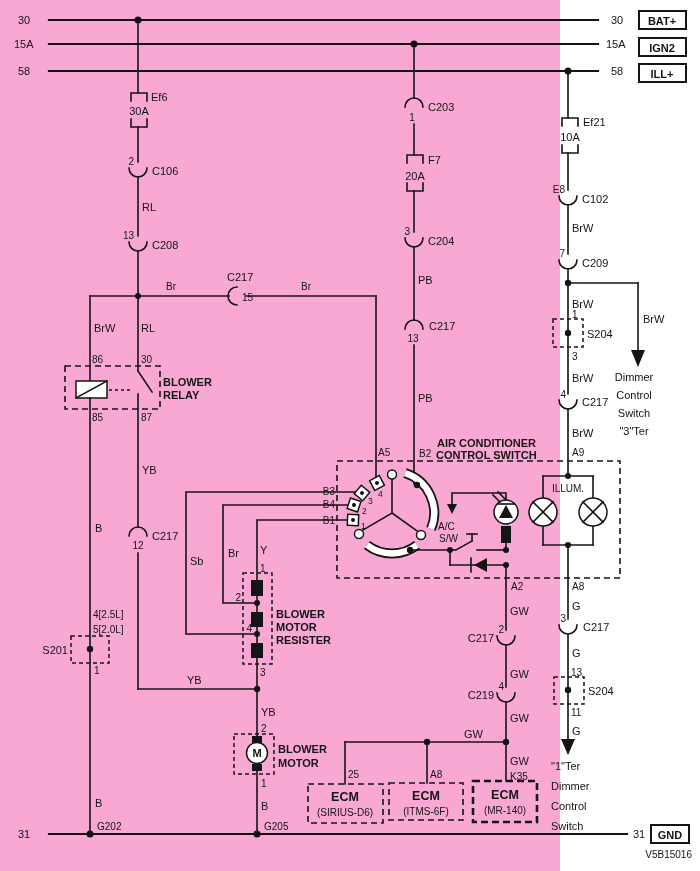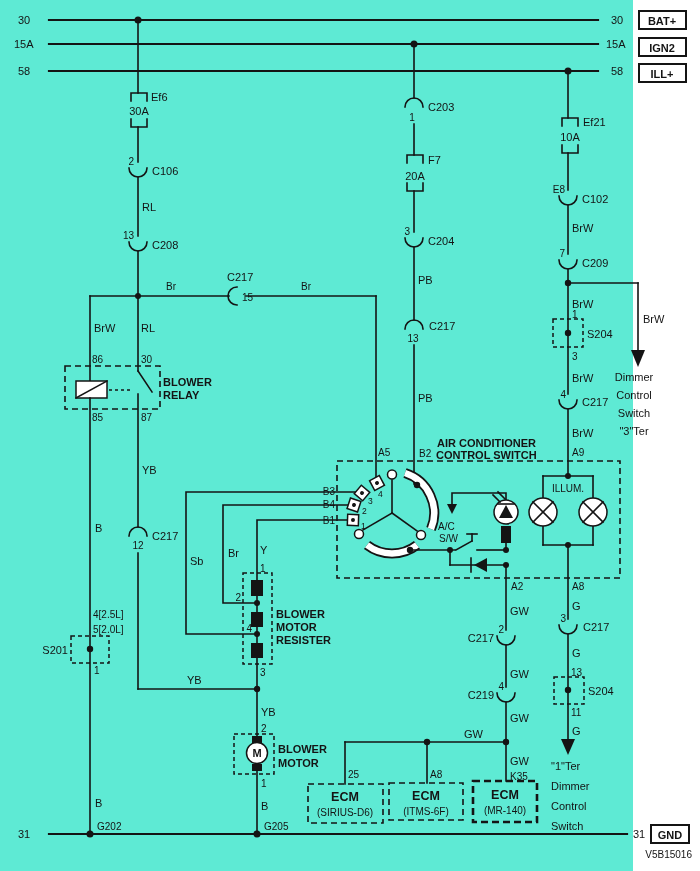--- a/index.html
+++ b/index.html
@@ -1,16 +1,16 @@
 <!DOCTYPE html>
 <html><head>
 <meta charset="utf-8">
 <style>
   html,body{margin:0;padding:0;background:#ffffff;}
-  .page{width:633px;height:871px;position:relative;background:#5eead4;text-align:center;}
+  .page{width:560px;height:871px;position:relative;background:#f9a8d4;text-align:center;}
   svg{display:block;}
   text{font-family:"Liberation Sans", sans-serif;fill:#141414;}
   .t8{font-size:8.5px;}
   .t10{font-size:10px;}
   .t11{font-size:11px;}
   .t12b{font-size:12.5px;font-weight:bold;}
   .b{font-weight:bold;}
   .mid{text-anchor:middle;}
   .end{text-anchor:end;}
   .w{stroke:#141414;stroke-width:1.6;fill:none;stroke-linecap:square;}

